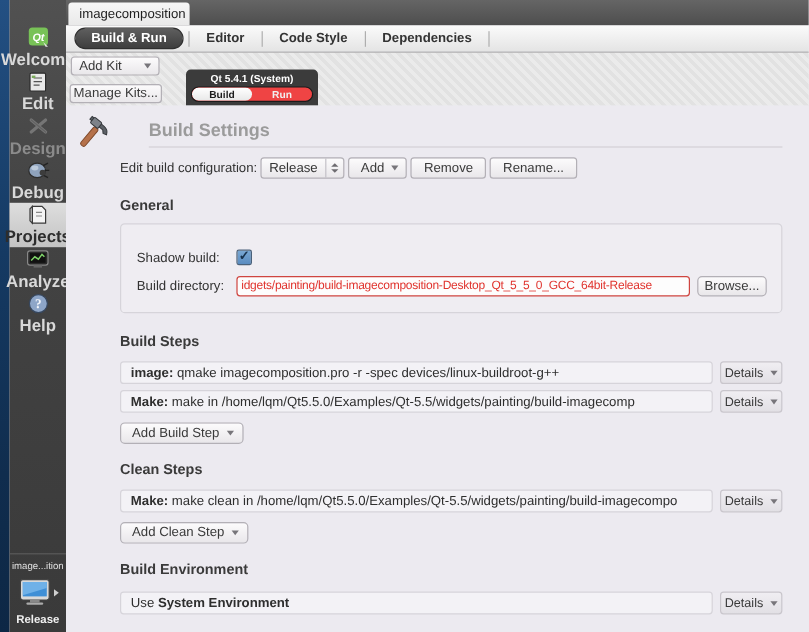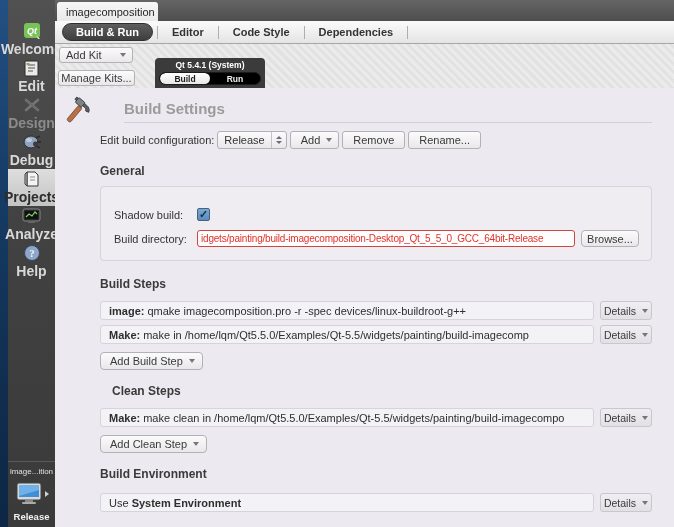--- a/index.html
+++ b/index.html
@@ -89,21 +89,21 @@
   .add-kit-btn { position: absolute; left: 4px; top: 3px; width: 74px; height: 16px; justify-content: space-between; padding: 0 6px; }
   .manage-kits-btn { position: absolute; left: 3px; top: 26px; width: 77px; height: 16px; }
   .dd-arrow { width:0; height:0; border-top:4px solid #77757a; border-left:3.5px solid transparent; border-right:3.5px solid transparent; margin-left:6px; }
 
   .kit-box {
     position: absolute; left: 100px; top: 14px; width: 110px; height: 30px;
     background: #3b3b3b; border-radius: 4px 4px 0 0; padding: 2px 4px 0 4px;
   }
   .kit-name { font-size: 8.5px; font-weight: bold; color: #fff; text-align: center; height: 12px; }
   .kit-tabs {
-    height: 13px; background: #000000; border: 1px solid #1b1b1b; border-radius: 8px;
+    height: 13px; background: #ef4444; border: 1px solid #1b1b1b; border-radius: 8px;
     display: flex; overflow: hidden;
   }
   .kit-tab { flex: 1; font-size: 8.5px; font-weight: bold; color: #f0f0f0;
     display: flex; align-items: center; justify-content: center; cursor: pointer; }
   .kit-tab.active { background: linear-gradient(180deg,#ffffff,#e8e8e8); color: #1d1d1d; border-radius: 8px; }
 
   
   .panel {
     position: absolute; left: 0; top: 88px; width: 619px; height: 439px;
     background: #eceaf0; padding: 12px 22px 0 45px;
@@ -124,21 +124,21 @@
   .combo .cval { padding: 0 6px; }
   .spin { display:flex; flex-direction:column; align-items:center; justify-content:center; gap:2px; border-left:1px solid #c4c1c7; padding:0 4px; height:100%; }
   .tri-up { width:0;height:0;border-bottom:3.5px solid #6d6b70;border-left:3px solid transparent;border-right:3px solid transparent; }
   .tri-dn { width:0;height:0;border-top:3.5px solid #6d6b70;border-left:3px solid transparent;border-right:3px solid transparent; }
   .push { height: 18px; padding: 0 10px; }
   .dd-btn { height: 18px; padding: 0 6px 0 10px; justify-content: space-between; }
 
   h2.section { font-size: 12px; font-weight: bold; color: #3a3a3a; }
   .h-general { margin: 15px 0 8px; }
   .h-steps   { margin: 16px 0 10px; }
-  .h-clean   { margin: 14px 12px 10px; }
+  .h-clean   { margin: 14px 0 10px; }
   .h-env     { margin: 14px 0 12px; }
 
   .general-box {
     border: 1px solid #d6d4da; border-radius: 4px; background: #efedf2;
     padding: 21px 12px 10px 13px; height: 75px;
   }
   .form-row { display: flex; align-items: center; font-size: 11px; color: #333; margin-bottom: 9px; }
   .form-label { width: 83px; flex: none; }
   .checkbox {
     width: 13px; height: 13px; border: 1px solid #4a617a; border-radius: 2px;

